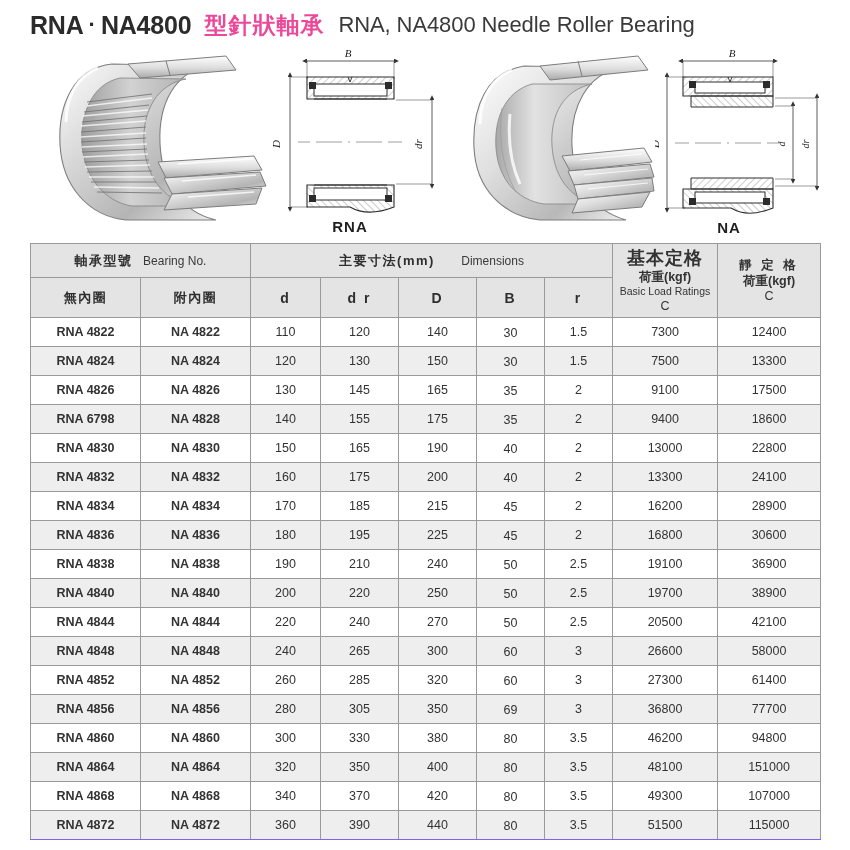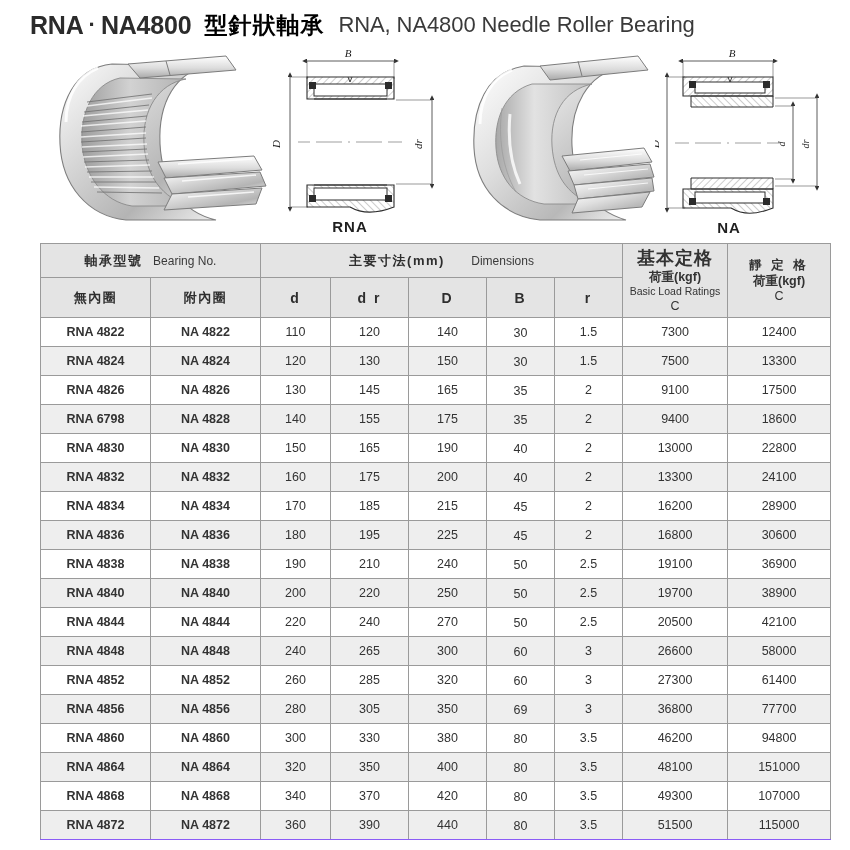--- a/index.html
+++ b/index.html
@@ -19,38 +19,38 @@
     display: flex; align-items: center;
     padding-left: 30px;
     white-space: nowrap;
   }
   .t-code {
     font-size: 25px; font-weight: bold; color: #2b2b2b;
     letter-spacing: -0.2px;
   }
   .t-dot { font-size: 22px; font-weight: bold; color:#2b2b2b; padding: 0 5px; }
   .t-cjk {
-    font-size: 23px; font-weight: bold; color: #000000;
+    font-size: 23px; font-weight: bold; color: #ec4899;
     padding-left: 13px; letter-spacing: 1px;
   }
   .t-en {
     font-size: 22px; color: #3a3a3a; padding-left: 14px;
     letter-spacing: -0.1px;
   }
 
   
   .figures {
     position: absolute; left: 0; top: 44px; width: 850px; height: 196px;
   }
   .fig { position: absolute; top: 0; height: 196px; }
   .fig svg { display: block; }
 
   
   .tbl-wrap {
-    position: absolute; left: 40px; top: 243px;
+    position: absolute; left: 30px; top: 243px;
     width: 790px;
   }
   table.spec {
     border-collapse: collapse;
     width: 790px;
     table-layout: fixed;
   }
   table.spec th, table.spec td {
     border: 1px solid #9a9a9a;
     text-align: center;

